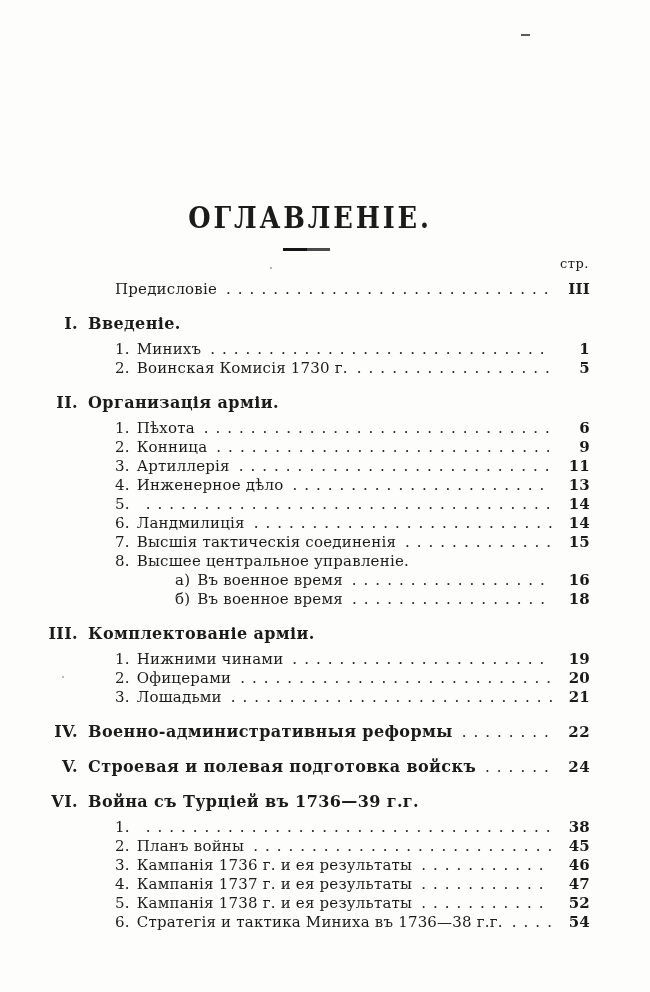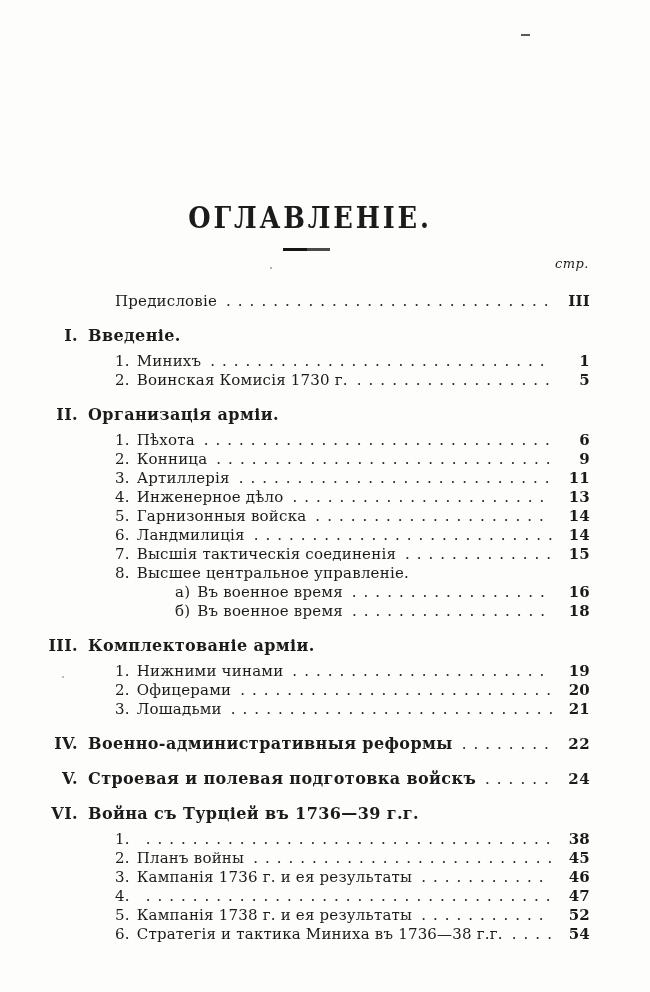--- a/index.html
+++ b/index.html
@@ -15,24 +15,24 @@
     margin:203px 0 0;text-align:center;font-size:27px;font-weight:bold;
     letter-spacing:3px;line-height:30px;transform:scale(.95,1.12);
   }
   .title-rule{
     width:47px;height:3px;margin:15px auto 0;
     background:linear-gradient(90deg,#161616 0 52%,#4a4a4a 52% 100%);
     transform:translateX(-4px);
   }
   .col-header{
     text-align:right;font-size:13px;line-height:15px;margin-top:5px;
-    letter-spacing:.5px;padding-right:1px;font-style:italic;
+    letter-spacing:.5px;padding-right:1px;
   }
   .toc-row{display:flex;align-items:baseline;font-size:15px;line-height:19px;letter-spacing:.2px;}
-  .preface{margin-top:21px;padding-left:85px;}
+  .preface{margin-top:9px;padding-left:85px;}
   #sections{margin-top:11px;}
   .section{margin-top:15px;}
   .heading{font-weight:bold;font-size:16px;line-height:20px;letter-spacing:.4px;margin-bottom:6px;}
   .numeral{width:48px;text-align:right;margin-right:10px;flex:0 0 auto;}
   .item{padding-left:85px;}
   .sub{padding-left:145px;}
   .item-num{margin-right:7px;white-space:nowrap;flex:0 0 auto;}
   .entry-text{white-space:nowrap;}
   .leader{
     flex:1 1 auto;overflow:hidden;white-space:nowrap;letter-spacing:7px;
@@ -105,21 +105,20 @@
           <span class="pagenum">11</span>
         </div>
         <div class="toc-row item">
           <span class="item-num">4.</span>
           <span class="entry-text">Инженерное дѣло</span>
           <span class="leader">..........................................................................................</span>
           <span class="pagenum">13</span>
         </div>
         <div class="toc-row item">
           <span class="item-num">5.</span>
-          <span class="entry-text">Гарнизонныя войска</span>
           <span class="leader">..........................................................................................</span>
           <span class="pagenum">14</span>
         </div>
         <div class="toc-row item">
           <span class="item-num">6.</span>
           <span class="entry-text">Ландмилиція</span>
           <span class="leader">..........................................................................................</span>
           <span class="pagenum">14</span>
         </div>
         <div class="toc-row item">
@@ -202,20 +201,21 @@
           <span class="pagenum">45</span>
         </div>
         <div class="toc-row item">
           <span class="item-num">3.</span>
           <span class="entry-text">Кампанія 1736 г. и ея результаты</span>
           <span class="leader">..........................................................................................</span>
           <span class="pagenum">46</span>
         </div>
         <div class="toc-row item">
           <span class="item-num">4.</span>
+          <span class="entry-text">Кампанія 1737 г. и ея результаты</span>
           <span class="leader">..........................................................................................</span>
           <span class="pagenum">47</span>
         </div>
         <div class="toc-row item">
           <span class="item-num">5.</span>
           <span class="entry-text">Кампанія 1738 г. и ея результаты</span>
           <span class="leader">..........................................................................................</span>
           <span class="pagenum">52</span>
         </div>
         <div class="toc-row item">

